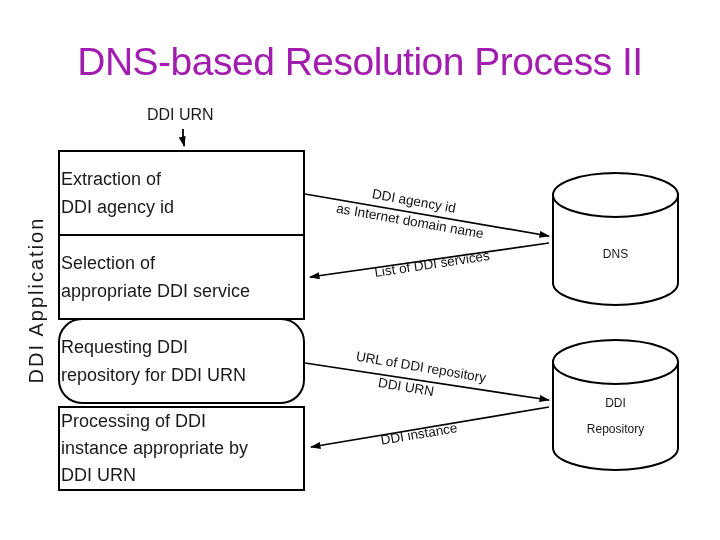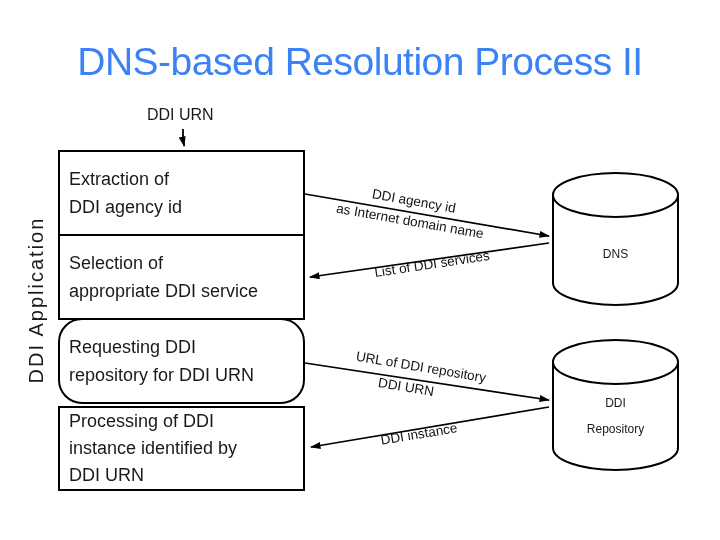--- a/index.html
+++ b/index.html
@@ -2,36 +2,36 @@
 <html><head>
 <meta charset="utf-8">
 <style>
   html,body{margin:0;padding:0;background:#fff;}
   #slide{
     position:relative;width:720px;height:540px;background:#fff;overflow:hidden;
     font-family:"Liberation Sans",sans-serif;color:#1a1a1a;
   }
   #slide-title{
     position:absolute;left:50%;top:40px;transform:translateX(-50%);
-    font-size:39px;letter-spacing:-0.5px;white-space:nowrap;color:#3b82f6;font-weight:400;
+    font-size:39px;letter-spacing:-0.5px;white-space:nowrap;color:#a21caf;font-weight:400;
   }
   #ddi-urn-input{
     position:absolute;left:147px;top:106px;font-size:16px;white-space:nowrap;
   }
   #lane-label{
     position:absolute;left:36px;top:300px;
     transform:translate(-50%,-50%) rotate(-90deg);
     font-size:20px;letter-spacing:2px;white-space:nowrap;
   }
   .step-box{
     position:absolute;left:58px;width:247px;box-sizing:border-box;
     border:2px solid #000;background:#fff;display:flex;align-items:center;
   }
   .step-box .step-label{
-    padding-left:9px;font-size:18px;line-height:28px;white-space:pre-line;
+    padding-left:1px;font-size:18px;line-height:28px;white-space:pre-line;
   }
   #step-1{top:150px;height:86px;}
   #step-2{top:234px;height:86px;align-items:center;}
   #step-3{top:318px;height:86px;border-radius:24px;}
   #step-4{top:406px;height:85px;}
   #step-4 .step-label{line-height:27px;}
   svg.overlay{position:absolute;left:0;top:0;width:720px;height:540px;pointer-events:none;}
   .msg-label{
     position:absolute;font-size:13.5px;white-space:nowrap;color:#111;
   }
@@ -60,21 +60,21 @@
   <div id="step-2" class="step-box">
     <div class="step-label">Selection of
 appropriate DDI service</div>
   </div>
   <div id="step-3" class="step-box">
     <div class="step-label">Requesting DDI
 repository for DDI URN</div>
   </div>
   <div id="step-4" class="step-box">
     <div class="step-label">Processing of DDI
-instance identified by
+instance appropriate by
 DDI URN</div>
   </div>
 
   <svg class="overlay" viewBox="0 0 720 540">
     <defs>
       <marker id="ah" markerWidth="11" markerHeight="8" refX="9.5" refY="3.5" orient="auto" markerUnits="userSpaceOnUse">
         <path d="M0,0 L10.5,3.5 L0,7 Z" fill="#000"></path>
       </marker>
     </defs>
 

